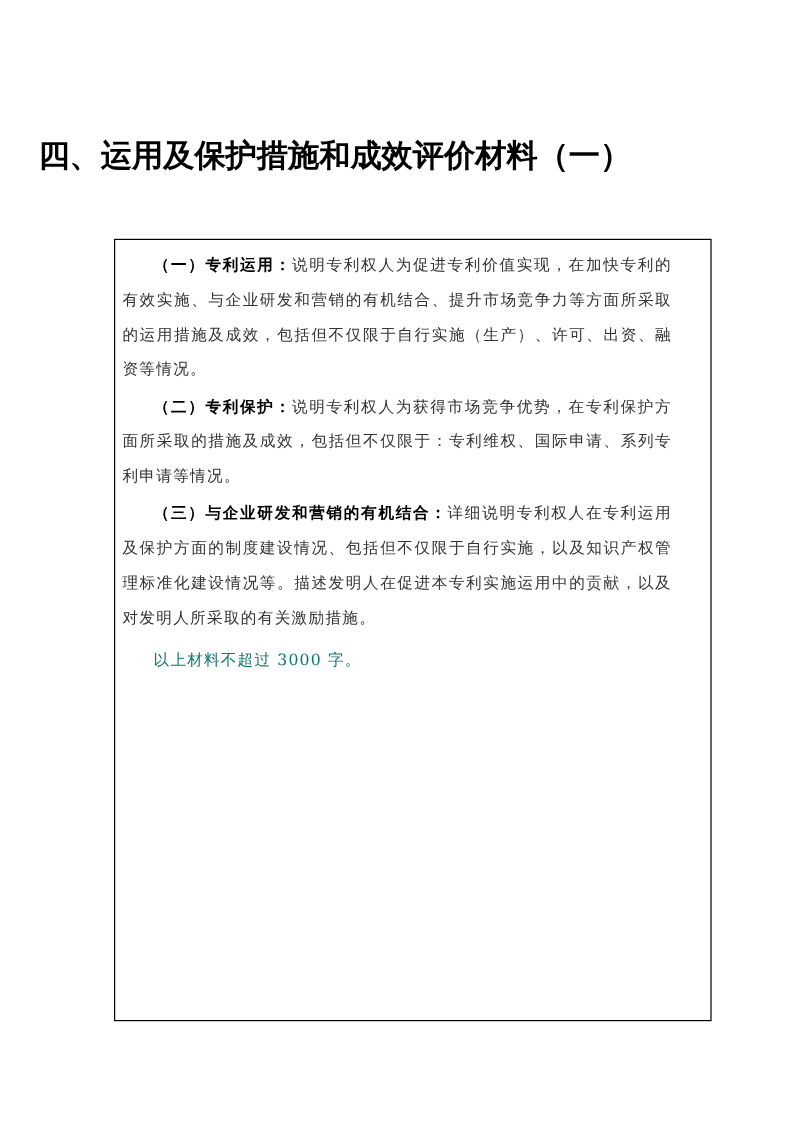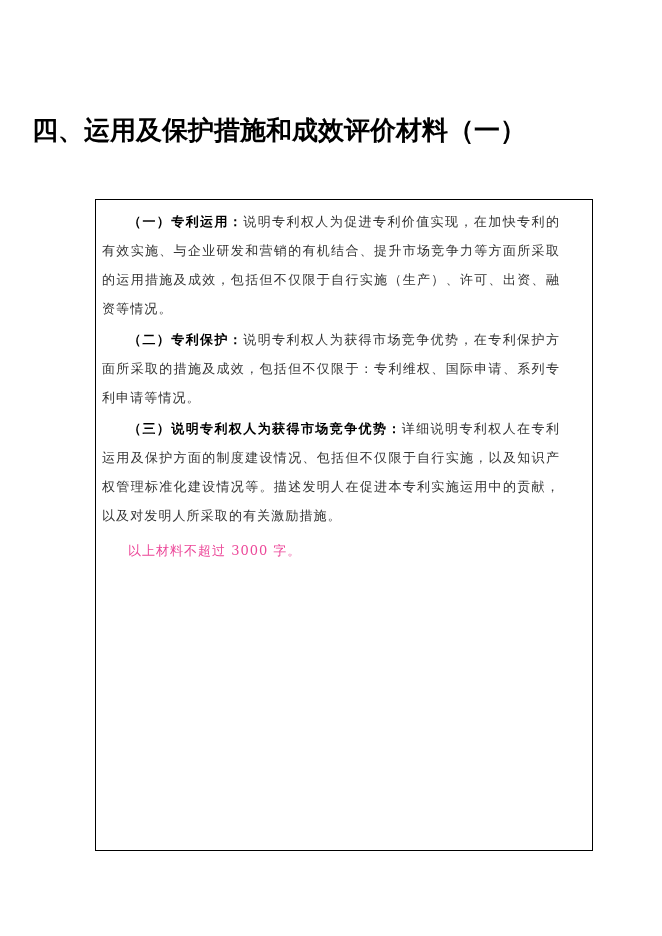--- a/index.html
+++ b/index.html
@@ -8,27 +8,27 @@
     .title { position: absolute; left: 0; top: 112px; width: 558px; text-align: center;
              font-family: "DejaVu Sans", "Liberation Sans", sans-serif; font-weight: bold;
              font-size: 26px; letter-spacing: 0px; color: #000; line-height: 36px; }
     .box { position: absolute; left: 95px; top: 199px; width: 498px; height: 652px;
            border: 1.2px solid #000; box-sizing: border-box; }
     .content { position: absolute; left: 6px; top: 7px; width: 458px; }
     .para { margin: 0; font-size: 13px; line-height: 29px; text-align: justify;
             text-indent: 2em; letter-spacing: 1.1px; color: #333; }
     .para + .para { margin-top: 2px; }
     .para .head { font-weight: bold; color: #000; font-family: "DejaVu Sans", "Liberation Sans", sans-serif; }
-    .note { margin: 6px 0 0 0; font-size: 13px; line-height: 29px; text-indent: 2em; letter-spacing: 1px; color: #ec4899; }
+    .note { margin: 6px 0 0 0; font-size: 13px; line-height: 29px; text-indent: 2em; letter-spacing: 1px; color: #0f766e; }
   </style>
 </head>
 <body>
 
 <div class="title">四、运用及保护措施和成效评价材料（一）</div>
 
 <div class="box">
   <div class="content">
     <p class="para"><span class="head">（一）专利运用：</span><span>说明专利权人为促进专利价值实现，在加快专利的有效实施、与企业研发和营销的有机结合、提升市场竞争力等方面所采取的运用措施及成效，包括但不仅限于自行实施（生产）、许可、出资、融资等情况。</span></p>
     <p class="para"><span class="head">（二）专利保护：</span><span>说明专利权人为获得市场竞争优势，在专利保护方面所采取的措施及成效，包括但不仅限于：专利维权、国际申请、系列专利申请等情况。</span></p>
-    <p class="para"><span class="head">（三）说明专利权人为获得市场竞争优势：</span><span>详细说明专利权人在专利运用及保护方面的制度建设情况、包括但不仅限于自行实施，以及知识产权管理标准化建设情况等。描述发明人在促进本专利实施运用中的贡献，以及对发明人所采取的有关激励措施。</span></p>
+    <p class="para"><span class="head">（三）与企业研发和营销的有机结合：</span><span>详细说明专利权人在专利运用及保护方面的制度建设情况、包括但不仅限于自行实施，以及知识产权管理标准化建设情况等。描述发明人在促进本专利实施运用中的贡献，以及对发明人所采取的有关激励措施。</span></p>
     <p class="note">以上材料不超过 3000 字。</p>
   </div>
 </div>
 
 </body></html>

